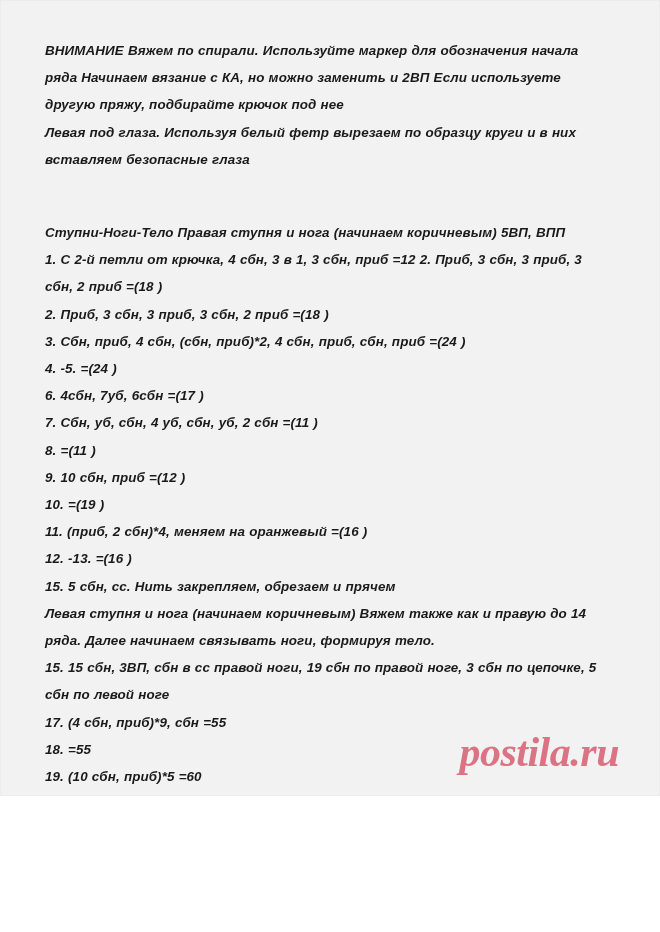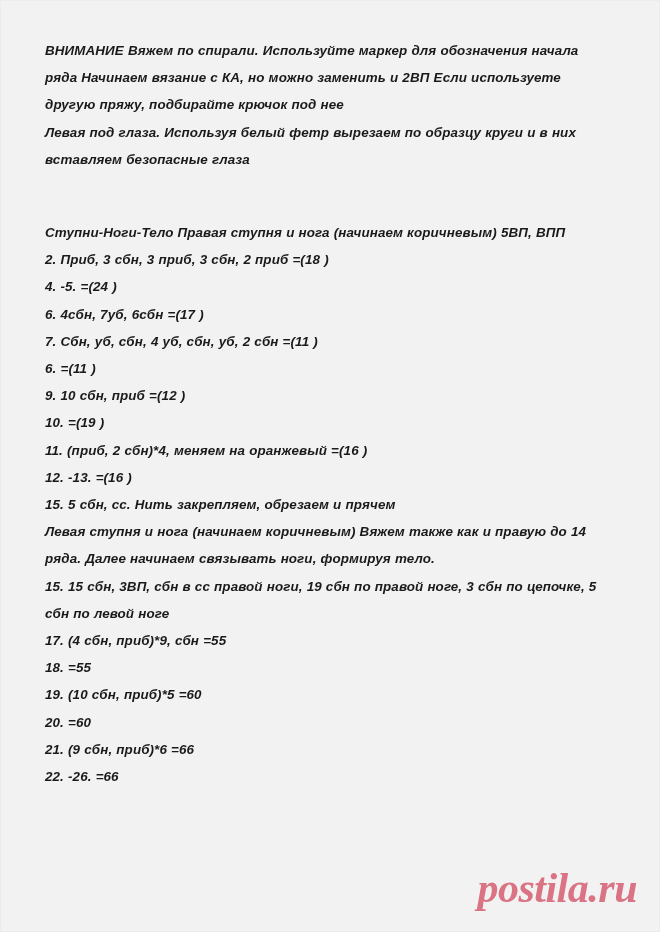--- a/index.html
+++ b/index.html
@@ -11,21 +11,21 @@
     width: 660px;
     height: 932px;
     background: #ffffff;
     font-family: "Liberation Sans", "DejaVu Sans", sans-serif;
     overflow: hidden;
   }
 
   .page {
     position: relative;
     width: 660px;
-    height: 932px;
+    height: 796px;
     box-sizing: border-box;
     background: #f2f2f2;
     border: 1px solid #ececec;
     overflow: hidden;
   }
 
   .paper {
     position: absolute;
     left: 0;
     top: 0;
@@ -61,21 +61,21 @@
   }
 
   
   .spacer-lg {
     height: 46px;
   }
 
   
   .watermark {
     position: absolute;
-    right: 22px;
+    right: 40px;
     bottom: 22px;
     font-family: "Liberation Serif", "DejaVu Serif", serif;
     font-style: italic;
     font-weight: bold;
     font-size: 42px;
     letter-spacing: -0.5px;
     color: #d9697a;
     opacity: 0.92;
     line-height: 1;
     user-select: none;
@@ -92,25 +92,27 @@
 
     <div class="block">
       <p class="para">ВНИМАНИЕ Вяжем по спирали. Используйте маркер для обозначения начала ряда Начинаем вязание с КА, но можно заменить и 2ВП Если используете другую пряжу, подбирайте крючок под нее</p>
       <p class="para">Левая под глаза. Используя белый фетр вырезаем по образцу круги и в них вставляем безопасные глаза</p>
     </div>
 
     <div class="spacer-lg"></div>
 
     <div class="block">
       <p class="para">Ступни-Ноги-Тело Правая ступня и нога (начинаем коричневым) 5ВП, ВПП</p>
+      <p class="para">1. С 2-й петли от крючка, 4 сбн, 3 в 1, 3 сбн, приб =12 2. Приб, 3 сбн, 3 приб, 3 сбн, 2 приб =(18 )</p>
       <p class="para">2. Приб, 3 сбн, 3 приб, 3 сбн, 2 приб =(18 )</p>
+      <p class="para">3. Сбн, приб, 4 сбн, (сбн, приб)*2, 4 сбн, приб, сбн, приб =(24 )</p>
       <p class="para">4. -5.  =(24 )</p>
       <p class="para">6. 4сбн, 7уб, 6сбн =(17 )</p>
       <p class="para">7. Сбн, уб, сбн, 4 уб, сбн, уб, 2 сбн =(11 )</p>
-      <p class="para">6.  =(11 )</p>
+      <p class="para">8.  =(11 )</p>
       <p class="para">9. 10 сбн, приб =(12 )</p>
       <p class="para">10.  =(19 )</p>
       <p class="para">11. (приб, 2 сбн)*4, меняем на оранжевый =(16 )</p>
       <p class="para">12. -13. =(16 )</p>
       <p class="para">15. 5 сбн, сс. Нить закрепляем, обрезаем и прячем</p>
     </div>
 
     <div class="block">
       <p class="para">Левая ступня и нога (начинаем коричневым) Вяжем также как и правую до 14 ряда. Далее начинаем связывать ноги, формируя тело.</p>
       <p class="para">15. 15 сбн, 3ВП, сбн в сс правой ноги, 19 сбн по правой ноге, 3 сбн по цепочке, 5 сбн по левой ноге</p>

